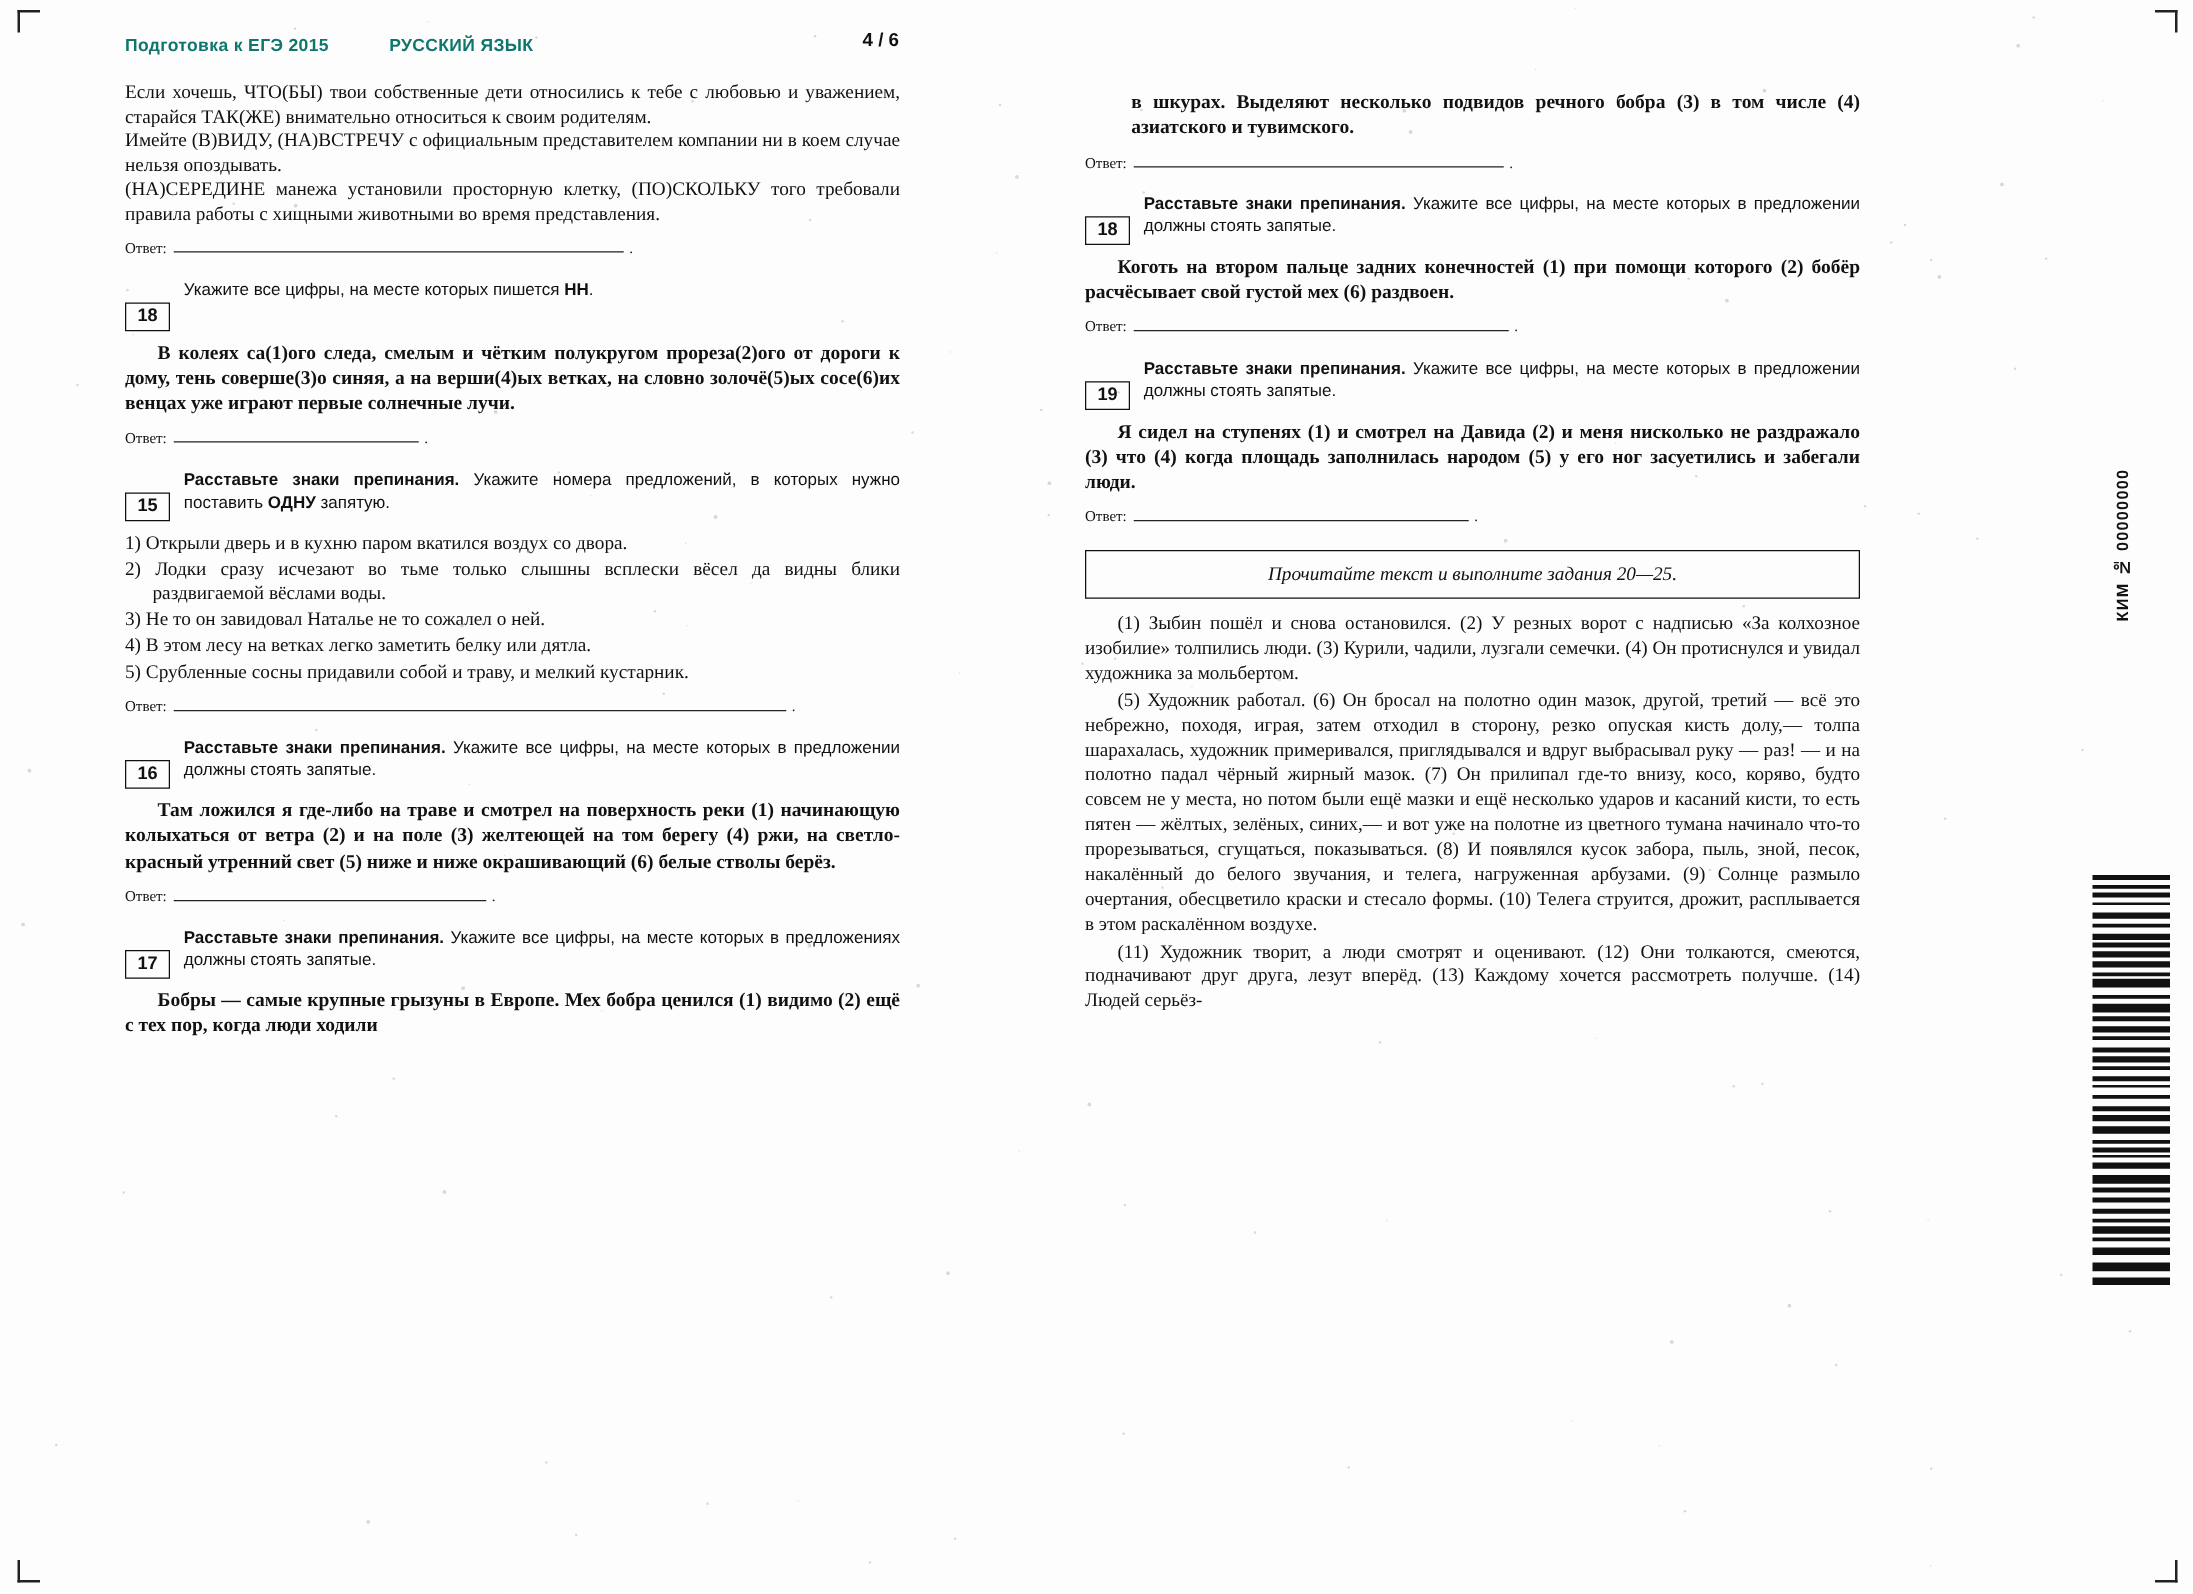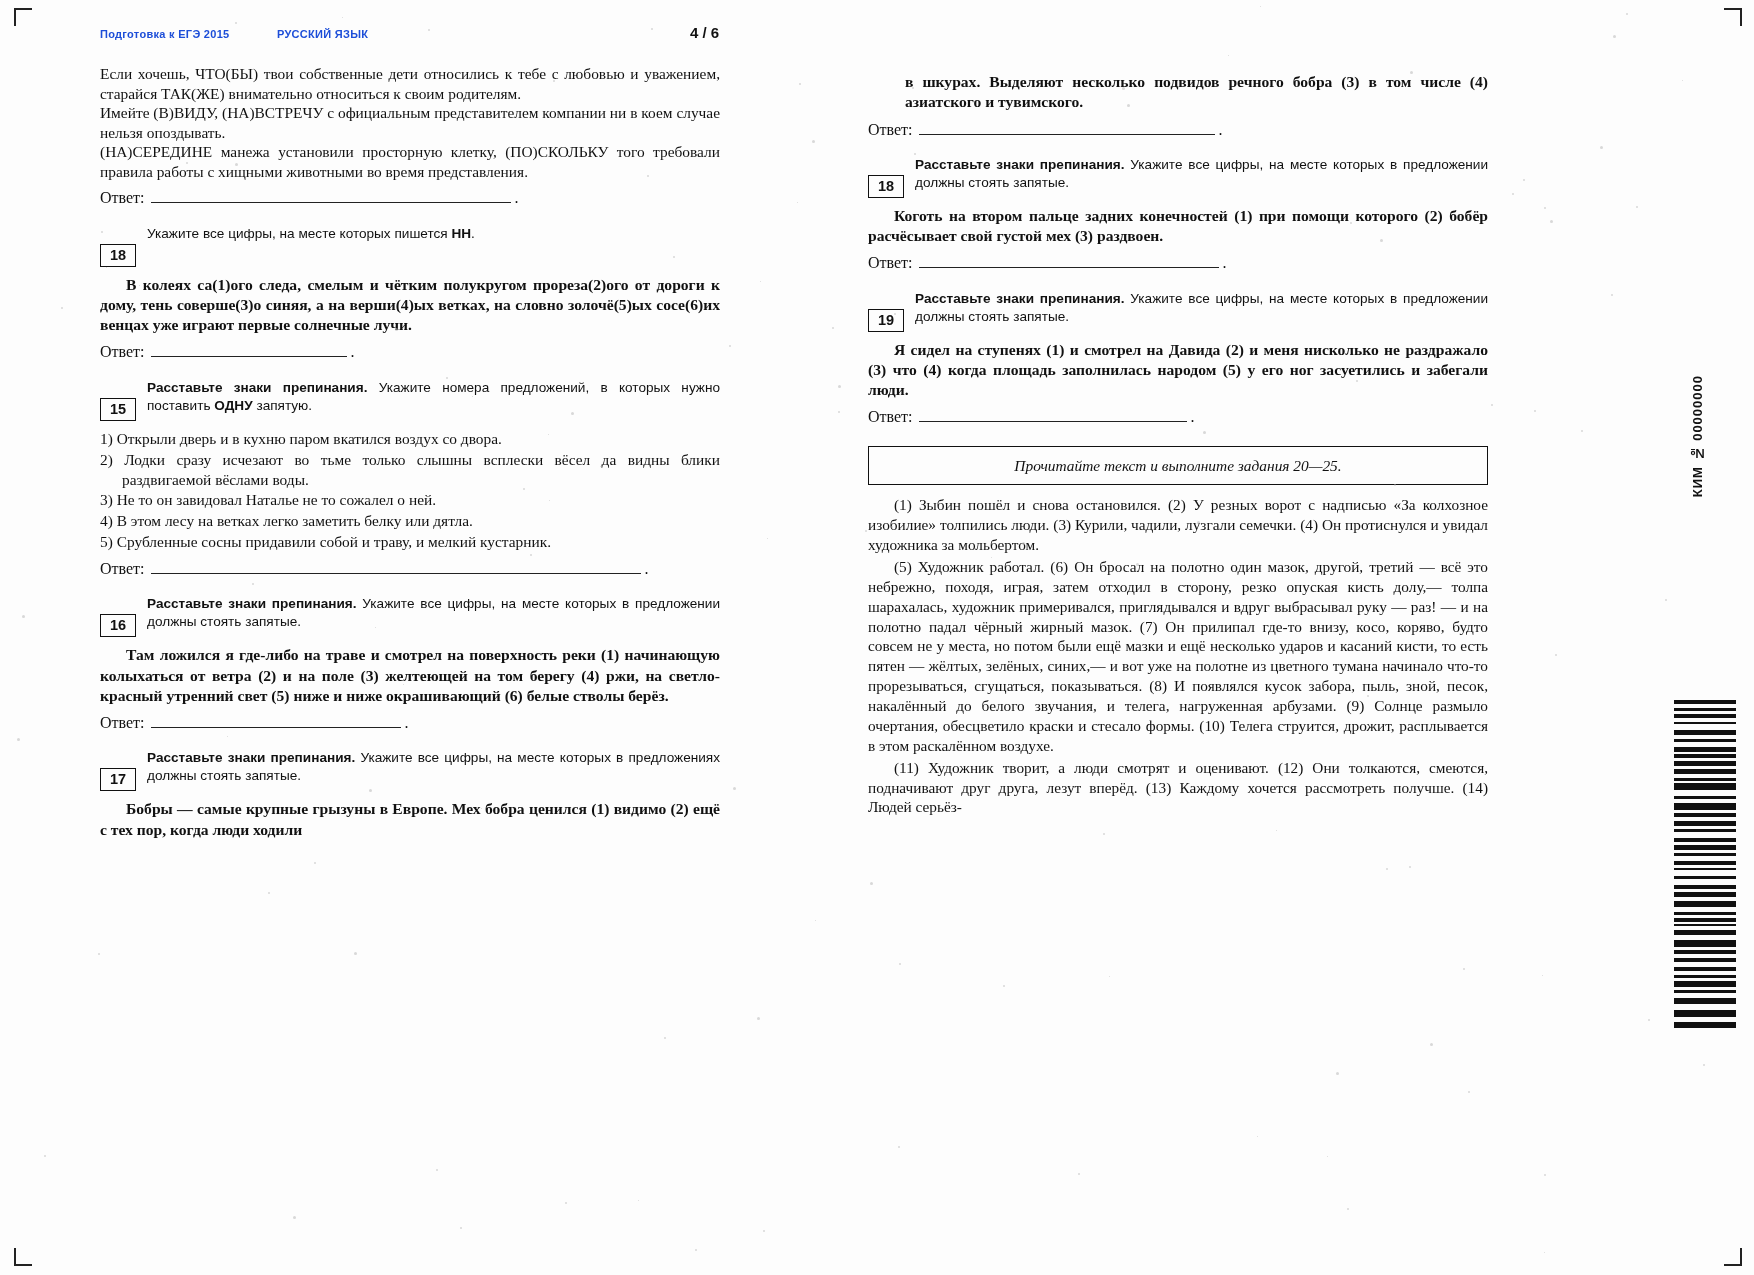--- a/index.html
+++ b/index.html
@@ -26,24 +26,24 @@
     background: #b9b9b9;
     border-radius: 50%;
     opacity: .55;
   }
   .header {
     position: absolute;
     top: 28px;
     left: 100px;
     width: 700px;
     font-family: "Liberation Sans", sans-serif;
-    font-size: 11px;
+    font-size: 14px;
     font-weight: bold;
     letter-spacing: .3px;
-    color: #1d4ed8;
+    color: #0f766e;
   }
   .header .h-sub { display: inline-block; }
   .header .h-title { display: inline-block; margin-left: 44px; }
   .pagenum {
     position: absolute;
     top: 24px;
     left: 690px;
     font-family: "Liberation Sans", sans-serif;
     font-size: 15px;
     font-weight: bold;
@@ -57,21 +57,21 @@
     text-align: justify;
   }
   .col.left  { left: 100px; }
   .col.right { left: 868px; }
 
   .para { margin: 0 0 0 0; }
 
   .answer-line {
     margin: 7px 0 10px 0;
     white-space: nowrap;
-    font-size: 16px;
+    font-size: 12px;
   }
   .answer-line .rule {
     display: inline-block;
     border-bottom: 1.4px solid #222;
     height: 13px;
     margin: 0 4px 0 6px;
     vertical-align: baseline;
   }
   .task {
     display: flex;
@@ -232,21 +232,21 @@
 
     <div class="stmt" style="text-indent:0;margin-left:37px;">в шкурах. Выделяют несколько подвидов речного бобра (3) в том числе (4) азиатского и тувимского.</div>
     <div class="answer-line">
       <span>Ответ:</span><span class="rule" style="width:296px;"></span>.
     </div>
 
     <div class="task">
       <div class="task-num">18</div>
       <div class="task-text"><b>Расставьте знаки препинания.</b> Укажите все цифры, на месте которых в предложении должны стоять запятые.</div>
     </div>
-    <div class="stmt">Коготь на втором пальце задних конечностей (1) при помощи которого (2) бобёр расчёсывает свой густой мех (3) раздвоен.</div>
+    <div class="stmt">Коготь на втором пальце задних конечностей (1) при помощи которого (2) бобёр расчёсывает свой густой мех (6) раздвоен.</div>
     <div class="answer-line">
       <span>Ответ:</span><span class="rule" style="width:300px;"></span>.
     </div>
 
     <div class="task">
       <div class="task-num">19</div>
       <div class="task-text"><b>Расставьте знаки препинания.</b> Укажите все цифры, на месте которых в предложении должны стоять запятые.</div>
     </div>
     <div class="stmt">Я сидел на ступенях (1) и смотрел на Давида (2) и меня нисколько не раздражало (3) что (4) когда площадь заполнилась народом (5) у его ног засуетились и забегали люди.</div>
     <div class="answer-line">

